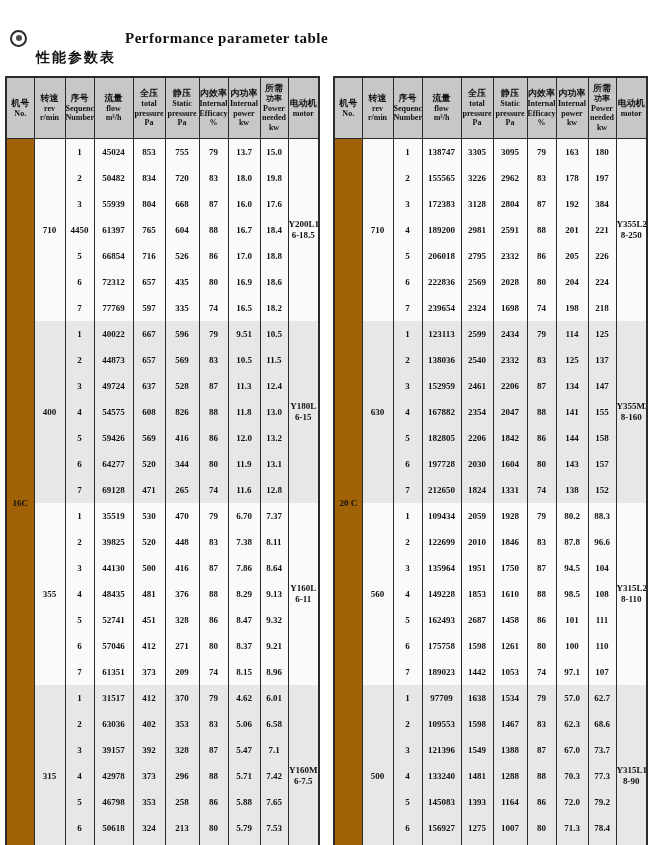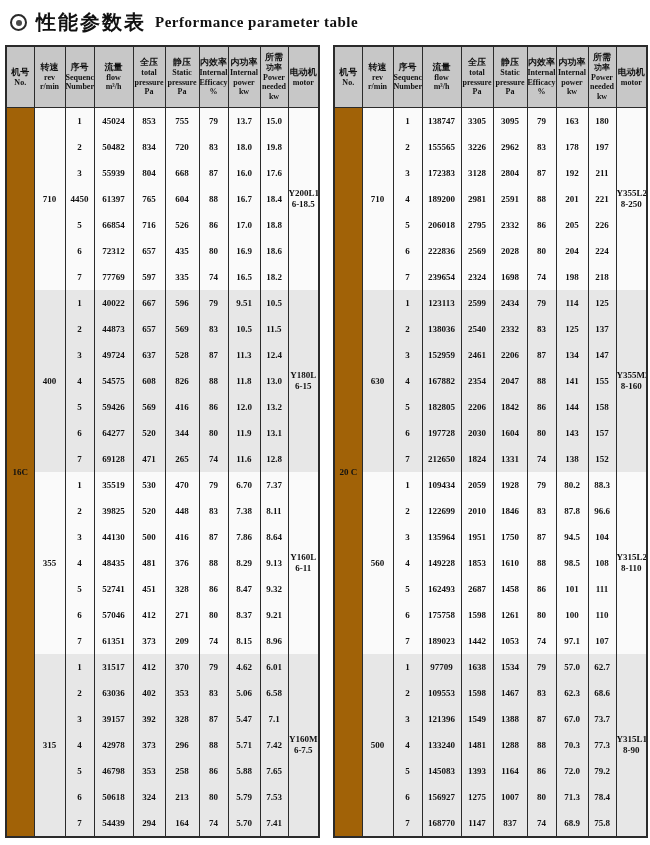--- a/index.html
+++ b/index.html
@@ -7,21 +7,21 @@
     width:650px;height:845px;background:#ffffff;
     font-family:"Liberation Serif","DejaVu Serif",serif;
     font-weight:bold;color:#111;overflow:hidden;
   }
   .title-bar{display:flex;align-items:center;gap:9px;padding:9px 0 5px 10px;}
   .bullet-icon{
     width:13px;height:13px;border:2px solid #2a2a2a;border-radius:50%;
     display:inline-flex;align-items:center;justify-content:center;flex:0 0 auto;
   }
   .bullet-icon .inner{width:6px;height:6px;background:#4a4a4a;border-radius:50%;}
-  .title-zh{font-size:20px;letter-spacing:2px;}
+  .title-zh{font-size:14px;letter-spacing:2px;margin-top:40px;}
   .title-en{font-size:15px;letter-spacing:0.5px;}
   .tables-wrap{display:flex;gap:13px;padding:0 5px;margin-top:4px;}
   table.perf{border-collapse:collapse;table-layout:fixed;width:313px;border:2px solid #2b2b2b;}
   table.perf th, table.perf td{
     text-align:center;vertical-align:middle;padding:0;
     font-weight:bold;overflow:hidden;
   }
   table.perf th{
     background:#c7c7c7;border:1px solid #2b2b2b;height:60px;
     font-size:8px;line-height:1.2;font-weight:bold;
@@ -496,21 +496,21 @@
             <td class="shade-white">178</td>
             <td class="shade-white">197</td>
           </tr>
           <tr>
             <td class="shade-white">3</td>
             <td class="shade-white">172383</td>
             <td class="shade-white">3128</td>
             <td class="shade-white">2804</td>
             <td class="shade-white">87</td>
             <td class="shade-white">192</td>
-            <td class="shade-white">211</td>
+            <td class="shade-white">384</td>
           </tr>
           <tr>
             <td class="shade-white">4</td>
             <td class="shade-white">189200</td>
             <td class="shade-white">2981</td>
             <td class="shade-white">2591</td>
             <td class="shade-white">88</td>
             <td class="shade-white">201</td>
             <td class="shade-white">221</td>
           </tr>

